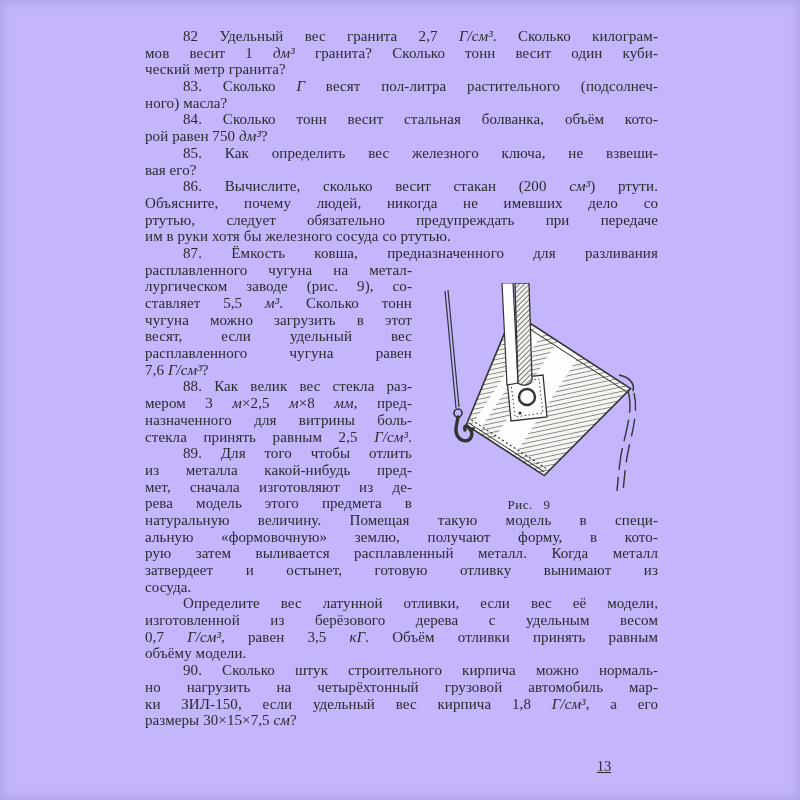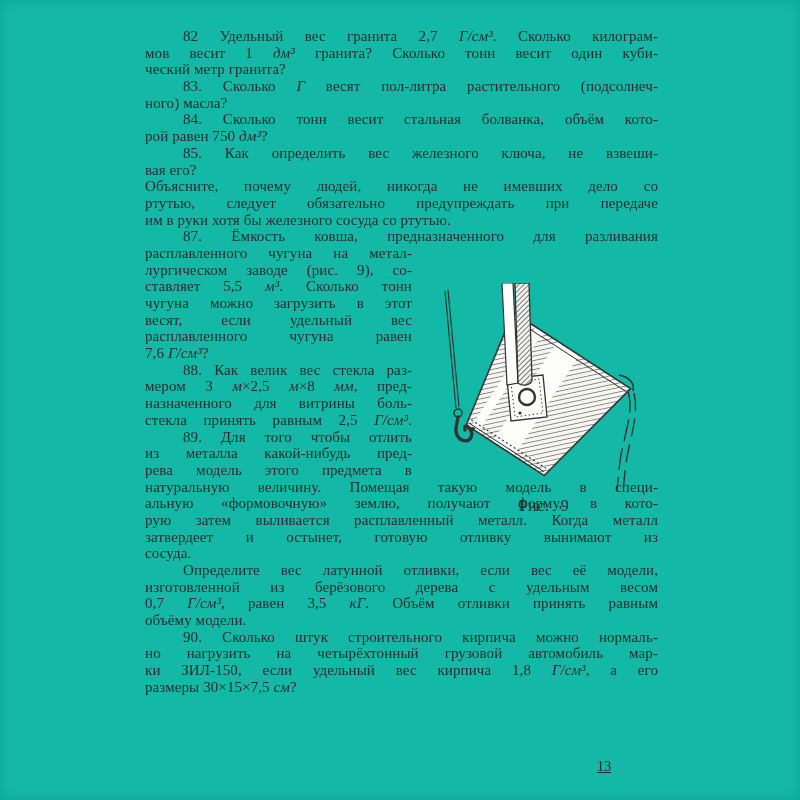--- a/index.html
+++ b/index.html
@@ -3,42 +3,42 @@
 <meta charset="utf-8">
 <style>
   html,body{margin:0;padding:0;}
   body{
     width:800px;height:800px;overflow:hidden;
     background:#ffffff;
     font-family:"Liberation Serif","DejaVu Serif",serif;
   }
   .page{
     position:relative;width:800px;height:800px;
-    background:#14b8a6;
+    background:#c4b5fd;
     box-shadow:inset 0 0 14px rgba(0,0,0,0.13);
   }
   .text-block{
     position:absolute;left:145px;top:28px;width:513px;
     color:#2b2b2b;
   }
   .line{
     height:16.7px;line-height:16.7px;font-size:15px;
     letter-spacing:0.1px;white-space:normal;overflow:visible;
   }
   .line.just{text-align:justify;text-align-last:justify;}
   .line.narrow{width:267px;font-family:Liberation Serif, serif;}
   .line.indent{text-indent:38px;}
   .line i{font-style:italic;}
   .figure{
     position:absolute;left:423px;top:283px;width:240px;height:210px;
   }
   .figure svg{display:block;width:240px;height:210px;}
   .figure-caption{
-    position:absolute;left:431px;top:497px;width:226px;
-    text-align:center;font-size:16px;color:#2b2b2b;
+    position:absolute;left:416px;top:497px;width:226px;
+    text-align:center;font-size:13px;color:#2b2b2b;
     word-spacing:7px;letter-spacing:0.5px;
   }
   .page-number{
     position:absolute;left:584px;top:758px;width:40px;
     font-size:14.5px;color:#2b2b2b;text-align:center;text-decoration:underline;
   }
 </style>
 </head>
 <body>
 
@@ -47,37 +47,39 @@
   <div class="text-block">
       <div class="line indent just">82  Удельный вес гранита 2,7 <i>Г/см³</i>. Сколько килограм-</div>
       <div class="line just">мов весит 1 <i>дм³</i> гранита? Сколько тонн весит один куби-</div>
       <div class="line">ческий метр гранита?</div>
       <div class="line indent just">83. Сколько <i>Г</i> весят пол-литра растительного (подсолнеч-</div>
       <div class="line">ного) масла?</div>
       <div class="line indent just">84. Сколько тонн весит стальная болванка, объём кото-</div>
       <div class="line">рой равен 750 <i>дм³</i>?</div>
       <div class="line indent just">85. Как определить вес железного ключа, не взвеши-</div>
       <div class="line">вая его?</div>
+      <div class="line indent just">86. Вычислите, сколько весит стакан (200 <i>см³</i>) ртути.</div>
       <div class="line just">Объясните, почему людей, никогда не имевших дело со</div>
       <div class="line just">ртутью, следует обязательно предупреждать при передаче</div>
       <div class="line">им в руки хотя бы железного сосуда со ртутью.</div>
       <div class="line indent just">87. Ёмкость ковша, предназначенного для разливания</div>
       <div class="line narrow just">расплавленного чугуна на метал-</div>
       <div class="line narrow just">лургическом заводе (рис. 9), со-</div>
       <div class="line narrow just">ставляет 5,5 <i>м³</i>. Сколько тонн</div>
       <div class="line narrow just">чугуна можно загрузить в этот</div>
       <div class="line narrow just">весят, если удельный вес</div>
       <div class="line narrow just">расплавленного чугуна равен</div>
       <div class="line narrow">7,6 <i>Г/см³</i>?</div>
       <div class="line narrow indent just">88. Как велик вес стекла раз-</div>
       <div class="line narrow just">мером 3 <i>м</i>×2,5 <i>м</i>×8 <i>мм</i>, пред-</div>
       <div class="line narrow just">назначенного для витрины боль-</div>
       <div class="line narrow just">стекла принять равным 2,5 <i>Г/см³</i>.</div>
       <div class="line narrow indent just">89. Для того чтобы отлить</div>
       <div class="line narrow just">из металла какой-нибудь пред-</div>
+      <div class="line narrow just">мет, сначала изготовляют из де-</div>
       <div class="line narrow just">рева модель этого предмета в</div>
       <div class="line just">натуральную величину. Помещая такую модель в специ-</div>
       <div class="line just">альную «формовочную» землю, получают форму, в кото-</div>
       <div class="line just">рую затем выливается расплавленный металл. Когда металл</div>
       <div class="line just">затвердеет и остынет, готовую отливку вынимают из</div>
       <div class="line">сосуда.</div>
       <div class="line indent just">Определите вес латунной отливки, если вес её модели,</div>
       <div class="line just">изготовленной из берёзового дерева с удельным весом</div>
       <div class="line just">0,7 <i>Г/см³</i>, равен 3,5 <i>кГ</i>. Объём отливки принять равным</div>
       <div class="line">объёму модели.</div>

